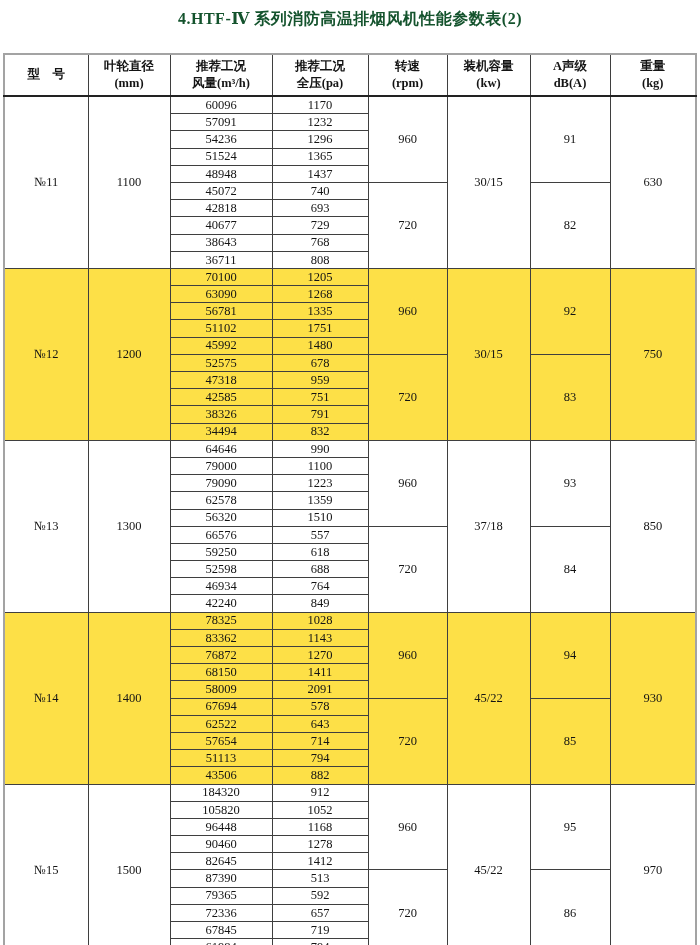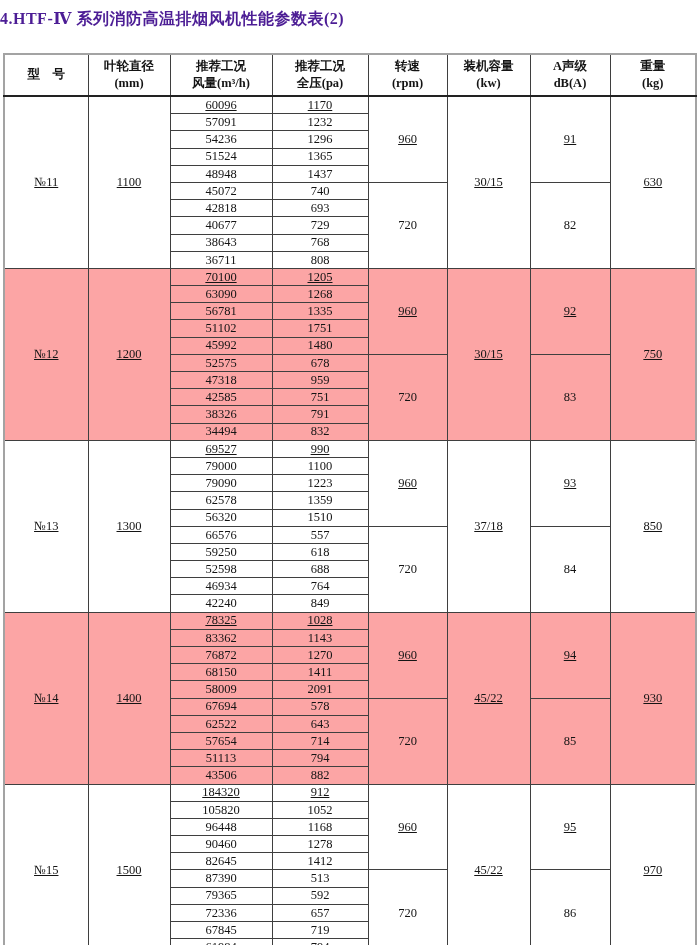--- a/index.html
+++ b/index.html
@@ -4,25 +4,26 @@
 <style>
   html,body { margin:0; padding:0; }
   body {
     width:700px; height:945px;
     background:#ffffff;
     color:#141414;
     font-family:"Liberation Serif","DejaVu Serif",serif;
     overflow:hidden;
   }
   .title {
+    text-align:center;
     font-weight:bold;
     font-size:16px;
     padding:9px 0 7px 0;
     letter-spacing:0.5px;
-    color:#4c1d95;
+    color:#14532d;
   }
   table.spec {
     border-collapse:collapse;
     table-layout:fixed;
     width:692px;
     margin:16px auto;
     border:2px solid #a3a3a3;
   }
   .spec th, .spec td {
     border:1px solid #3f3f3f;
@@ -39,22 +40,22 @@
     line-height:1.4;
     border-bottom:2px solid #222;
     background:#ffffff;
   }
   .spec th span { display:block; }
   .spec td {
     height:16.2px;
     font-size:12.5px;
     line-height:1;
   }
-  .shaded { background:#fca5a5; }
-  .bt { border-top:2px solid #222;text-decoration:underline; }
+  .shaded { background:#fde047; }
+  .bt { border-top:2px solid #222; }
 </style>
 </head>
 <body>
 
 <div class="title">4.HTF-Ⅳ 系列消防高温排烟风机性能参数表(2)</div>
 
 <table class="spec">
   <colgroup>
     <col style="width:84px">
       <col style="width:82px">
@@ -194,21 +195,21 @@
         <td class="shaded">38326</td>
         <td class="shaded">791</td>
       </tr>
       <tr>
         <td class="shaded">34494</td>
         <td class="shaded">832</td>
       </tr>
       <tr>
         <td rowspan="10" class="bt">№13</td>
         <td rowspan="10" class="bt">1300</td>
-        <td class="bt">69527</td>
+        <td class="bt">64646</td>
         <td class="bt">990</td>
         <td rowspan="5" class="bt">960</td>
         <td rowspan="10" class="bt">37/18</td>
         <td rowspan="5" class="bt">93</td>
         <td rowspan="10" class="bt">850</td>
       </tr>
       <tr>
         <td>79000</td>
         <td>1100</td>
       </tr>

